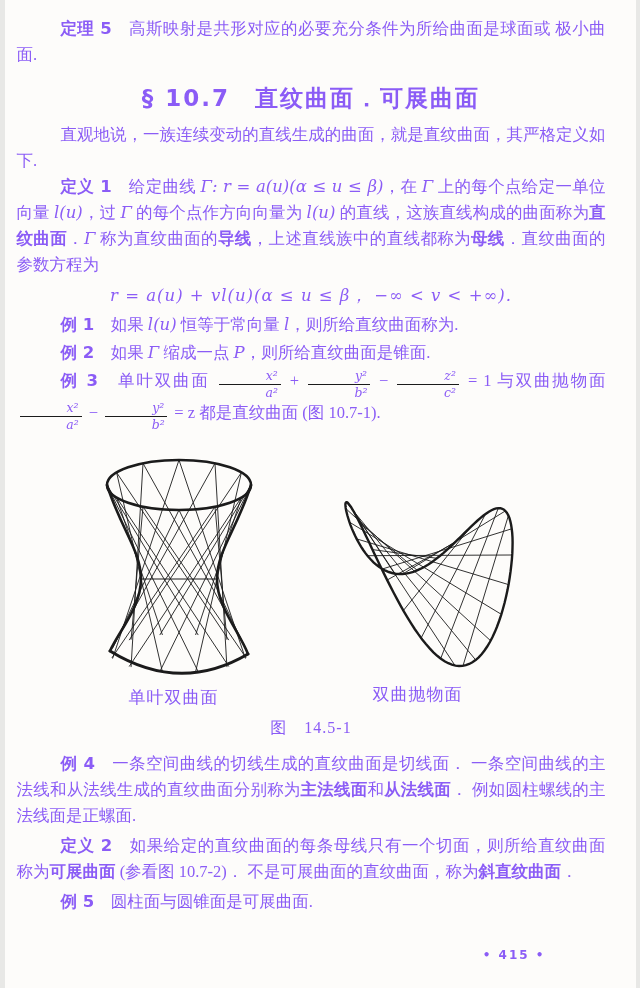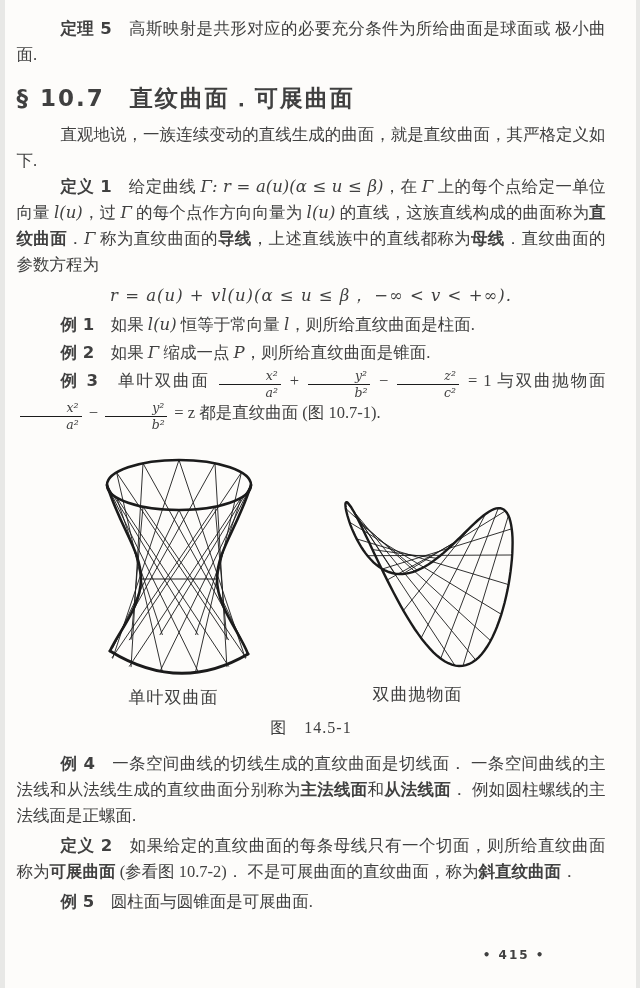--- a/index.html
+++ b/index.html
@@ -1,28 +1,28 @@
 <!DOCTYPE html>
 <html><head>
 <meta charset="utf-8">
 <style>
   html,body{margin:0;padding:0;background:#e8e8e6;}
   .page{
     position:relative;width:631px;height:988px;margin:0 auto;
-    background:#fdfcfa;color:#404040;overflow:hidden;
+    background:#fdfcfa;color:#8b5cf6;overflow:hidden;
     font-family:"Liberation Serif","DejaVu Serif",serif;
     font-size:16.5px;line-height:26px;
   }
   .content{padding:16px 30px 0 12px;}
   p{margin:0;text-align:justify;}
   .indent{text-indent:44px;}
   .b{font-family:"DejaVu Sans","Liberation Sans",sans-serif;font-weight:700;}
   .i{font-style:italic;font-family:"DejaVu Serif",serif;}
   h1.section{
-    margin:16px 0 10px;font-size:23px;line-height:28px;
+    margin:16px 0 10px;text-align:center;font-size:23px;line-height:28px;
     font-family:"DejaVu Sans","Liberation Sans",sans-serif;font-weight:700;letter-spacing:2px;
   }
   h2.subsection{
     margin:0 0 14px;margin-left:-8px;font-size:19px;line-height:26px;
     font-family:"DejaVu Sans","Liberation Sans",sans-serif;font-weight:700;letter-spacing:1px;
   }
   .equation{
     text-align:center;font-style:italic;font-family:"DejaVu Serif",serif;
     margin:5px 0 3px;letter-spacing:1px;
   }
@@ -58,21 +58,21 @@
     <h1 class="section">§ 10.7　直纹曲面．可展曲面</h1>
 
 
     <p class="indent"><span>直观地说，一族连续变动的直线生成的曲面，就是直纹曲面，其严格定义如下.</span></p>
 
     <p class="indent"><span class="b">定义 1</span><span>　给定曲线 </span><span class="i">Γ: r = a(u)(α ≤ u ≤ β)</span><span>，在 </span><span class="i">Γ</span><span> 上的每个点给定一单位向量 </span><span class="i">l(u)</span><span>，过 </span><span class="i">Γ</span><span> 的每个点作方向向量为 </span><span class="i">l(u)</span><span> 的直线，这族直线构成的曲面称为</span><span class="b">直纹曲面</span><span>．</span><span class="i">Γ</span><span> 称为直纹曲面的</span><span class="b">导线</span><span>，上述直线族中的直线都称为</span><span class="b">母线</span><span>．直纹曲面的参数方程为</span></p>
 
     <div class="equation">r = a(u) + vl(u)(α ≤ u ≤ β， −∞ &lt; v &lt; +∞).</div>
 
     <div class="example-block">
-      <p class="indent"><span class="b">例 1</span><span>　如果 </span><span class="i">l(u)</span><span> 恒等于常向量 </span><span class="i">l</span><span>，则所给直纹曲面是柱面.</span></p>
+      <p class="indent"><span class="b">例 1</span><span>　如果 </span><span class="i">l(u)</span><span> 恒等于常向量 </span><span class="i">l</span><span>，则所给直纹曲面称为.</span></p>
       <p class="indent"><span class="b">例 2</span><span>　如果 </span><span class="i">Γ</span><span> 缩成一点 </span><span class="i">P</span><span>，则所给直纹曲面是锥面.</span></p>
       <p class="indent"><span class="b">例 3</span><span>　单叶双曲面 </span><span class="frac"><span class="fnum">x²</span><span class="fden">a²</span></span><span> + </span><span class="frac"><span class="fnum">y²</span><span class="fden">b²</span></span><span> − </span><span class="frac"><span class="fnum">z²</span><span class="fden">c²</span></span><span> = 1  与双曲抛物面 </span><span class="frac"><span class="fnum">x²</span><span class="fden">a²</span></span><span> − </span><span class="frac"><span class="fnum">y²</span><span class="fden">b²</span></span><span> = z  都是直纹曲面 (图 10.7-1).</span></p>
     </div>
 
     <div class="figure-row">
       <svg id="hyperboloid" class="fig-svg" style="left:86px;top:0;" width="152" height="234" viewBox="0 0 152 234">
           <path d="M148.0,38.0 L57.0,224.3" fill="none" stroke="#1b1b1b" stroke-width="0.9" stroke-linecap="round"></path>
           <path d="M148.0,38.0 L57.0,187.7" fill="none" stroke="#1b1b1b" stroke-width="0.9" stroke-linecap="round"></path>
           <path d="M138.4,50.5 L26.4,219.2" fill="none" stroke="#1b1b1b" stroke-width="0.9" stroke-linecap="round"></path>
           <path d="M138.4,50.5 L92.7,187.6" fill="none" stroke="#1b1b1b" stroke-width="0.9" stroke-linecap="round"></path>

